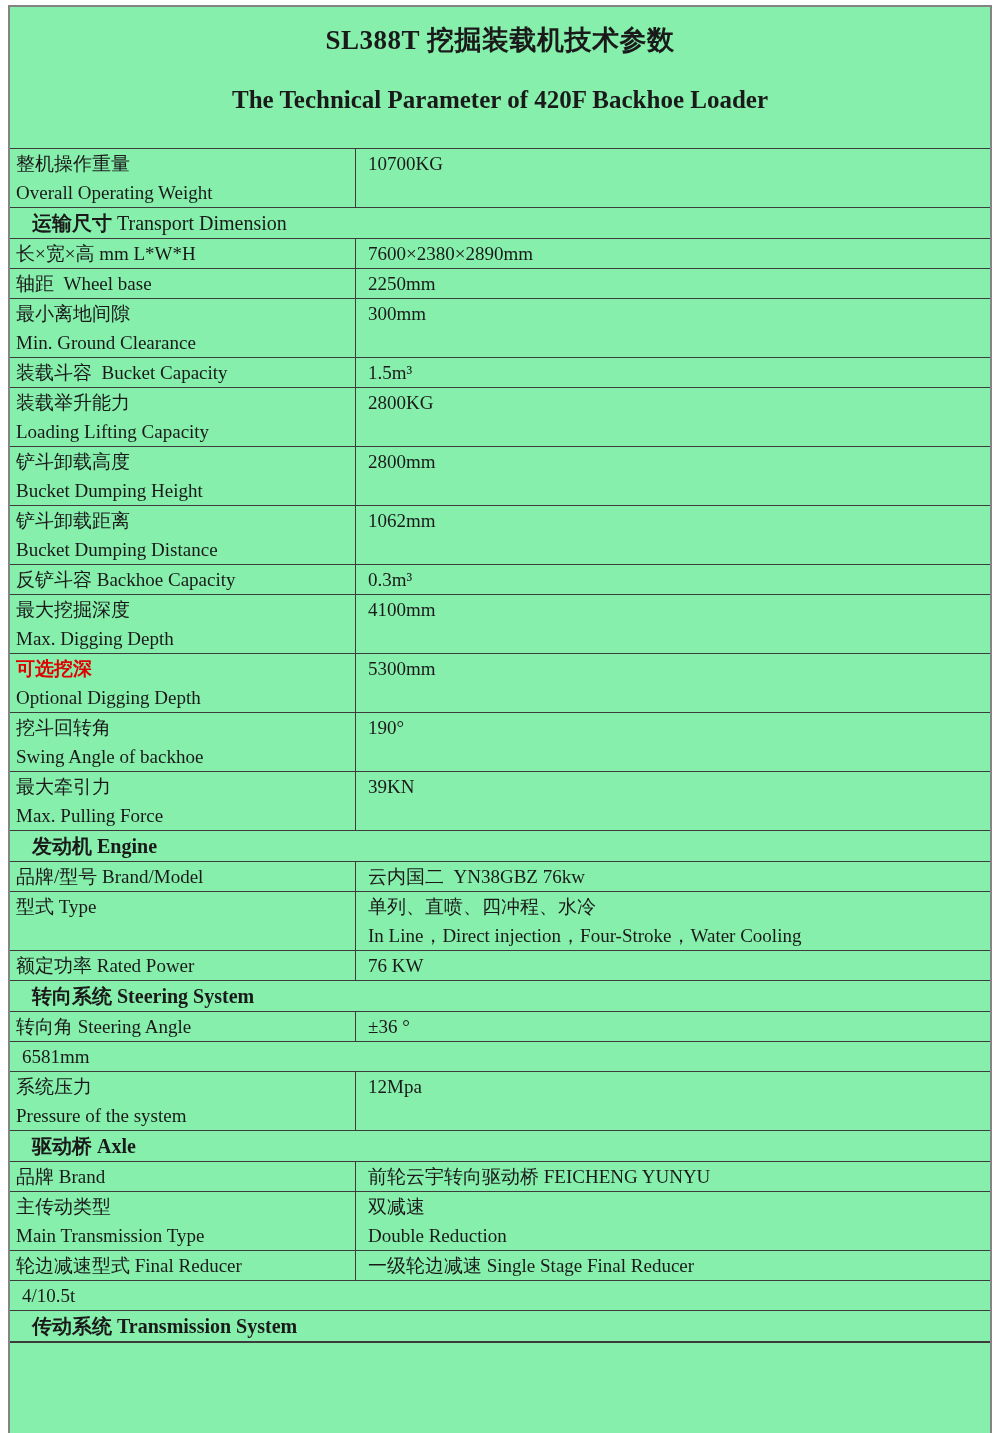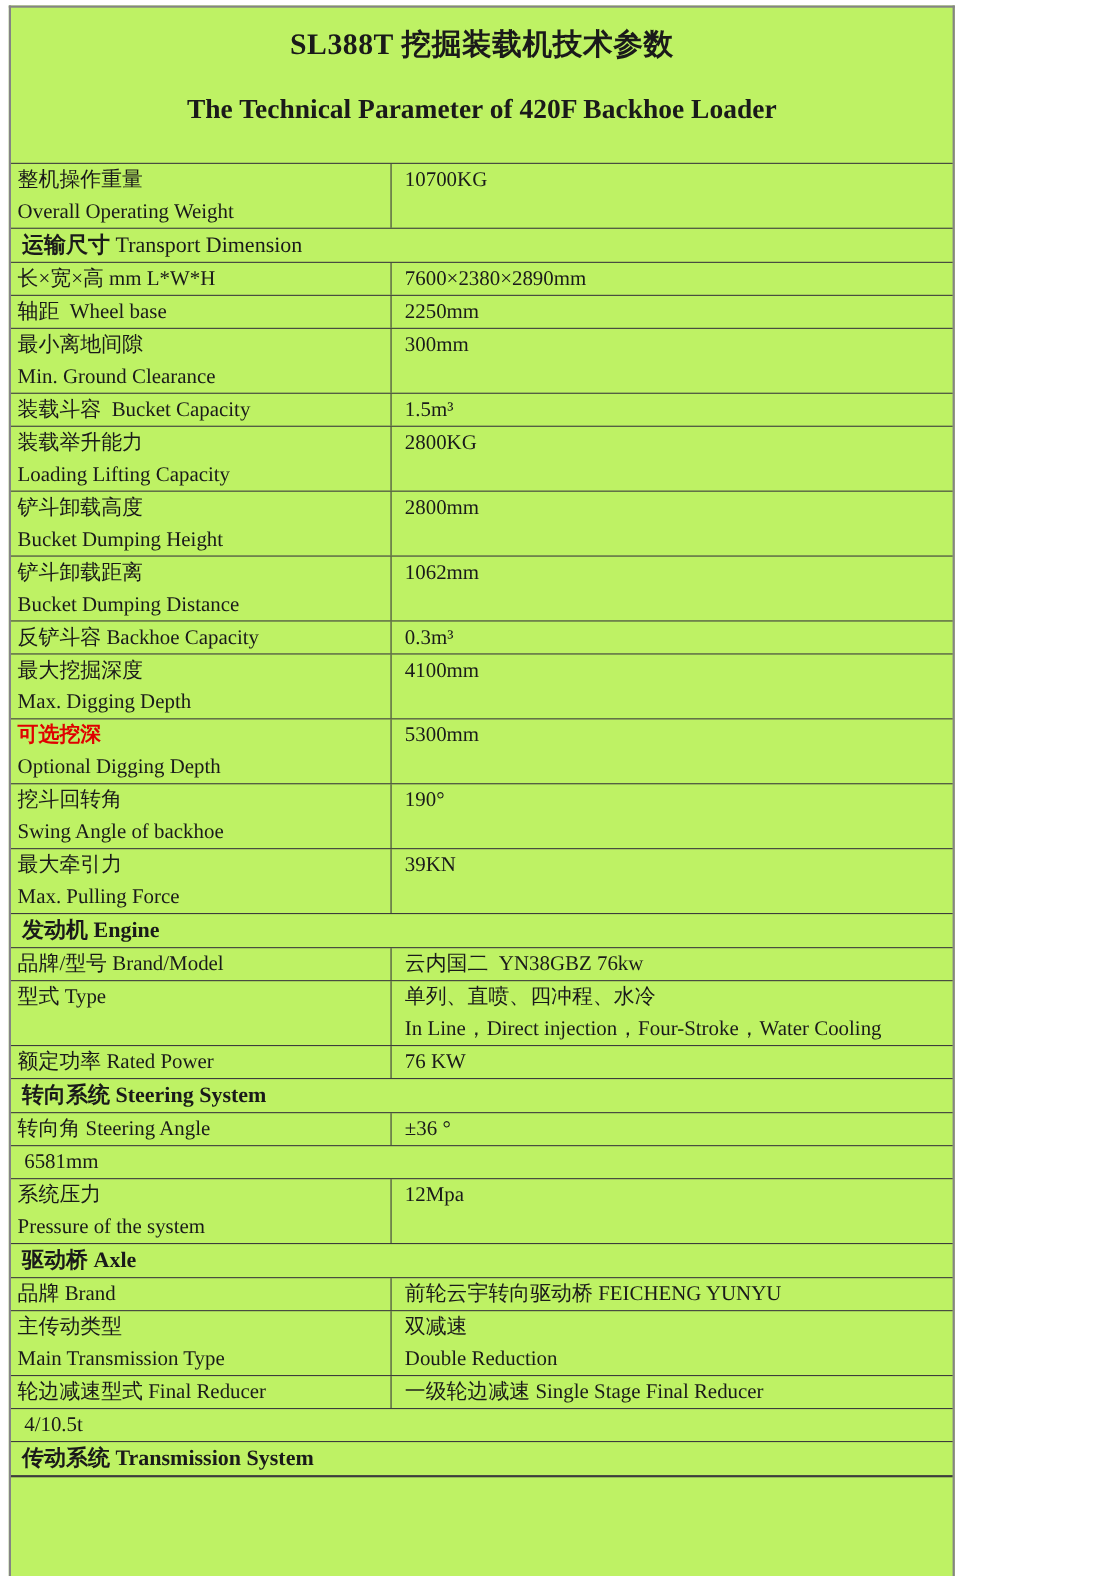--- a/index.html
+++ b/index.html
@@ -12,26 +12,26 @@
     height: 1433px;
     position: relative;
     overflow: hidden;
     font-family: "Liberation Serif", "DejaVu Serif", serif;
     color: #1a1a1a;
   }
   .page {
     position: absolute;
     left: 8px;
     top: 5px;
-    width: 860px;
+    width: 984px;
     height: 1428px;
     box-sizing: border-box;
     border: 2px solid #848484;
     border-bottom: 0;
-    background: #bef264;
+    background: #86efac;
   }
   .header {
     height: 141px;
     text-align: center;
     overflow: hidden;
   }
   .title-zh {
     font-size: 27px;
     font-weight: bold;
     padding-top: 15px;
@@ -68,21 +68,21 @@
     font-size: 19px;
     line-height: 29px;
     white-space: pre-wrap;
   }
   .line.red {
     color: #e00000;
     font-weight: bold;
   }
   .section-row {
     display: block;
-    padding-left: 10px;
+    padding-left: 22px;
     font-size: 20px;
     line-height: 30px;
     white-space: pre-wrap;
   }
   .sec-zh {
     font-weight: bold;
   }
   .sec-en {
     font-weight: bold;
   }

